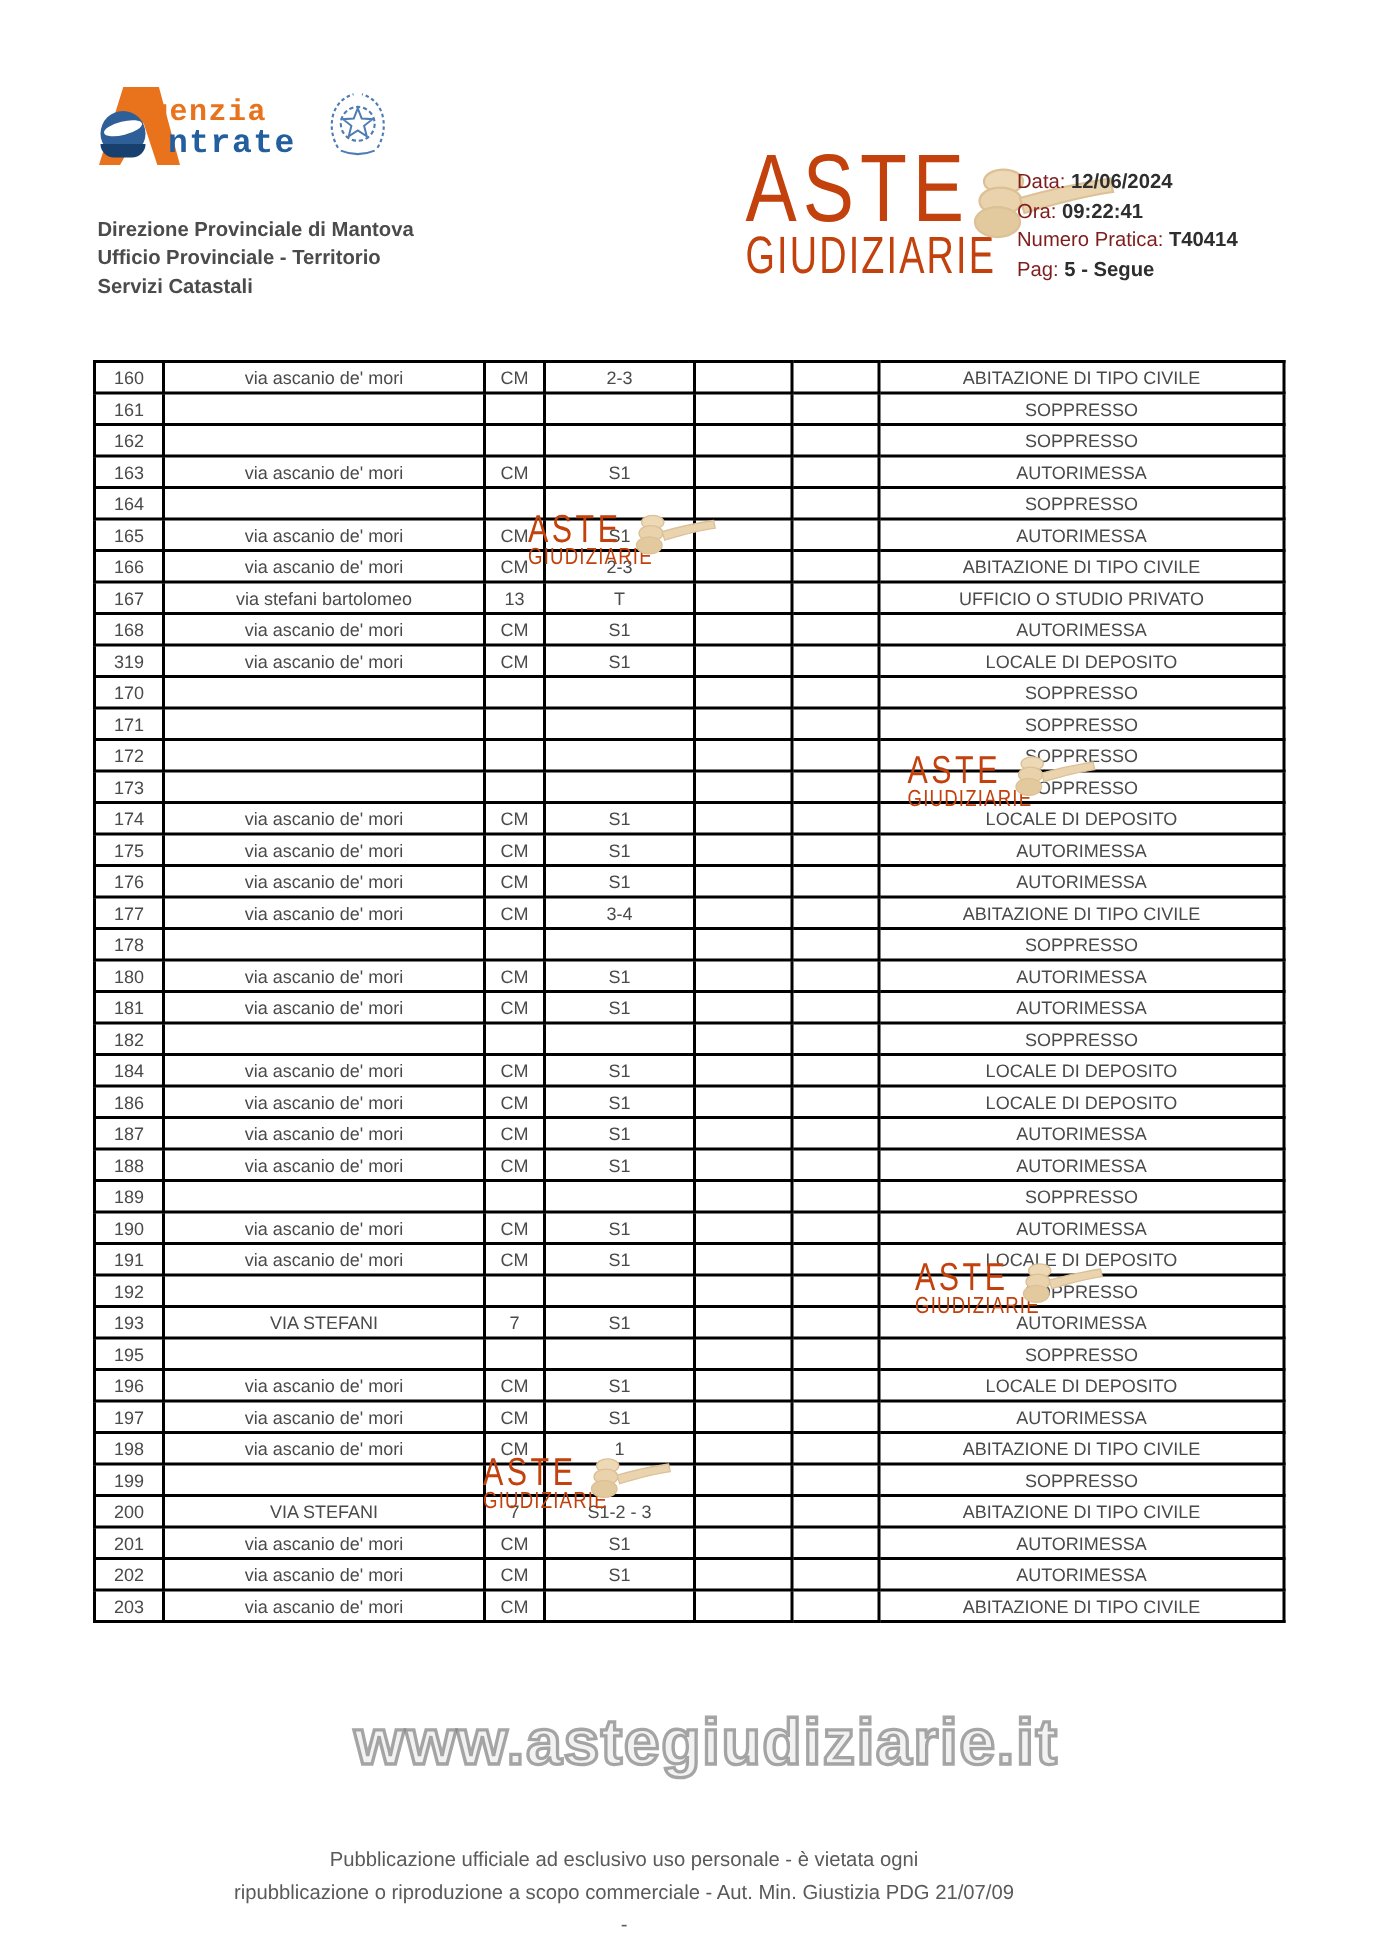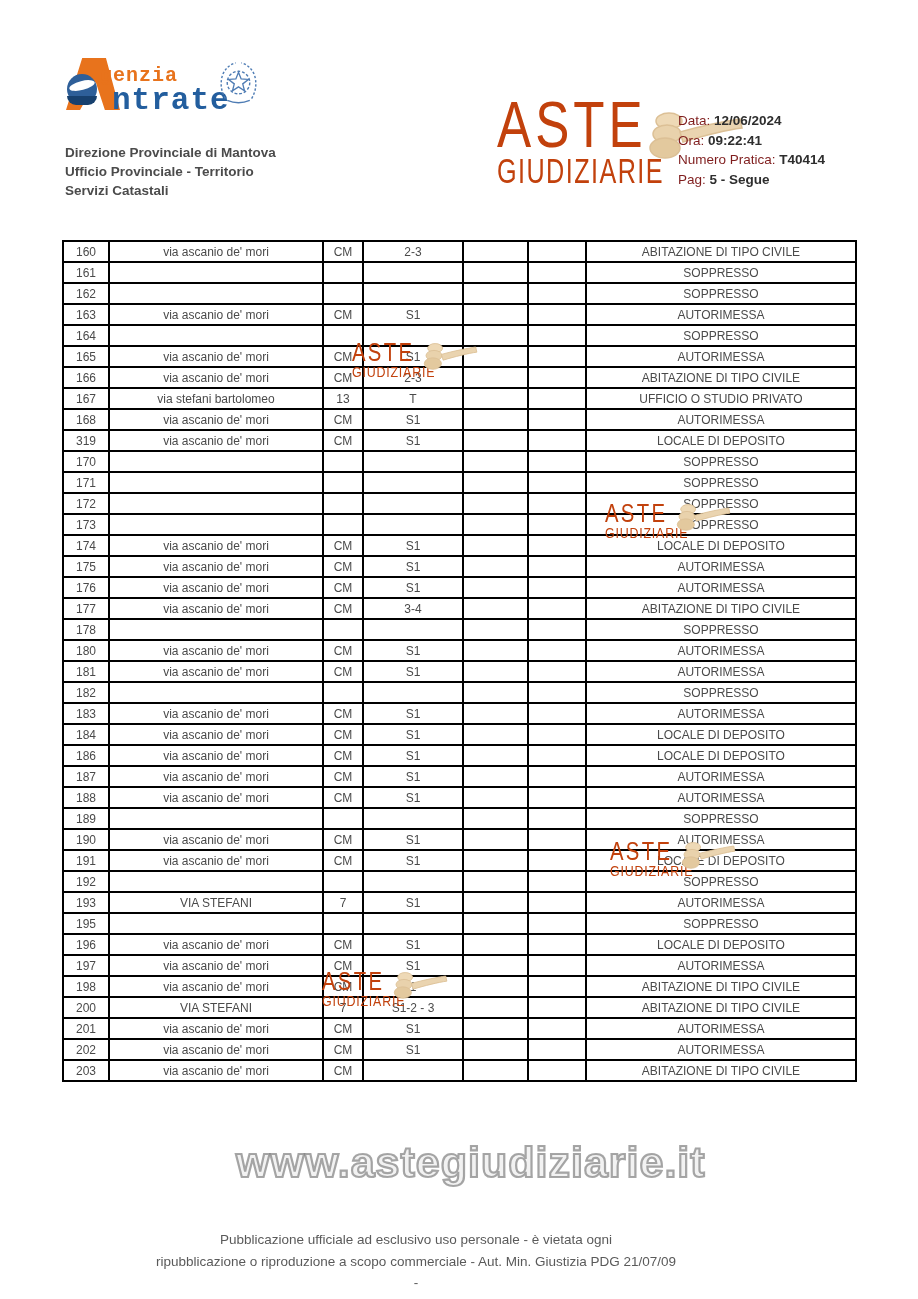--- a/index.html
+++ b/index.html
@@ -14,21 +14,21 @@
         clip-path:polygon(30% 0,74% 0,100% 100%,72% 100%,55% 46%,26% 100%,0 100%);}
   .ae-ball{position:absolute;left:1px;top:16px;width:30px;height:30px;border-radius:50%;
            background:#2e5f99;}
   .ae-ball::after{content:"";position:absolute;left:2px;top:7px;width:26px;height:9px;
            background:#ffffff;border-radius:50%;transform:rotate(-14deg);}
   .ae-ball::before{content:"";position:absolute;left:0px;top:22px;width:30px;height:9px;
            background:#17406e;border-radius:0 0 15px 15px;}
   .ae-t1{position:absolute;left:36px;top:8px;font-family:"Liberation Mono",monospace;
          font-weight:bold;font-size:20px;letter-spacing:1px;color:#e8731c;}
   .ae-t2{position:absolute;left:48px;top:27px;font-family:"Liberation Mono",monospace;
-         font-weight:bold;font-size:31px;letter-spacing:1px;color:#235e9e;}
+         font-weight:bold;font-size:22px;letter-spacing:1px;color:#235e9e;}
   .emblem{position:absolute;left:151px;top:4px;}
 
   
   .office{left:65px;top:143px;font-size:13.5px;font-weight:bold;color:#4b4b4b;
           line-height:19px;}
 
   
   .aste{color:#c2410c;white-space:nowrap;}
   .aste .al1,.aste .al2{display:block;transform-origin:left top;}
   .aste-big{left:497px;top:96px;width:260px;height:100px;}
@@ -329,29 +329,20 @@
       <tr>
         <td>182</td>
         <td></td>
         <td></td>
         <td></td>
         <td></td>
         <td></td>
         <td>SOPPRESSO</td>
       </tr>
       <tr>
-        <td>183</td>
-        <td>via ascanio de' mori</td>
-        <td>CM</td>
-        <td>S1</td>
-        <td></td>
-        <td></td>
-        <td>AUTORIMESSA</td>
-      </tr>
-      <tr>
         <td>184</td>
         <td>via ascanio de' mori</td>
         <td>CM</td>
         <td>S1</td>
         <td></td>
         <td></td>
         <td>LOCALE DI DEPOSITO</td>
       </tr>
       <tr>
         <td>186</td>
@@ -453,20 +444,29 @@
         <td>AUTORIMESSA</td>
       </tr>
       <tr>
         <td>198</td>
         <td>via ascanio de' mori</td>
         <td>CM</td>
         <td>1</td>
         <td></td>
         <td></td>
         <td>ABITAZIONE DI TIPO CIVILE</td>
+      </tr>
+      <tr>
+        <td>199</td>
+        <td></td>
+        <td></td>
+        <td></td>
+        <td></td>
+        <td></td>
+        <td>SOPPRESSO</td>
       </tr>
       <tr>
         <td>200</td>
         <td>VIA STEFANI</td>
         <td>7</td>
         <td>S1-2 - 3</td>
         <td></td>
         <td></td>
         <td>ABITAZIONE DI TIPO CIVILE</td>
       </tr>

